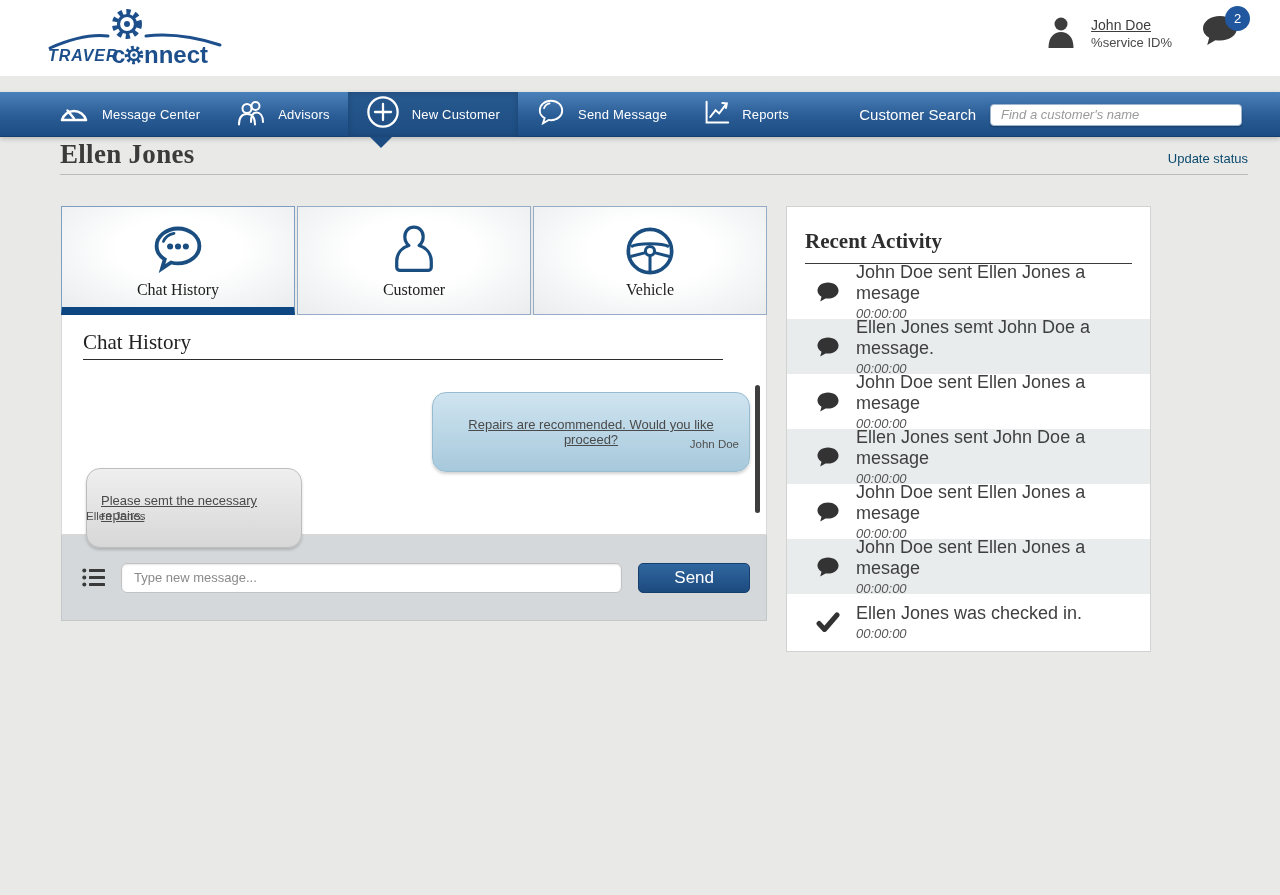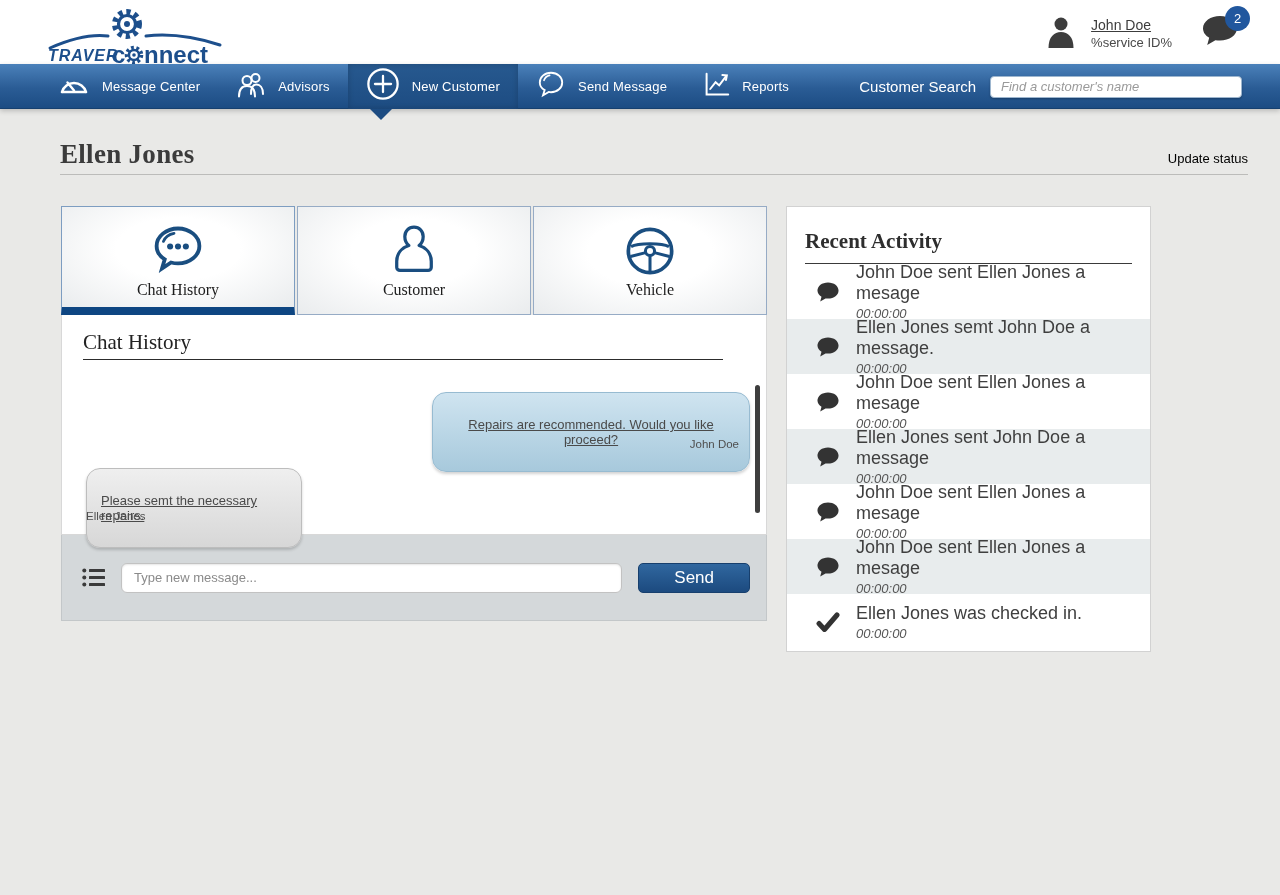--- a/index.html
+++ b/index.html
@@ -21,21 +21,21 @@
   .user-text { display:flex; flex-direction:column; line-height:1.25; }
   .user-name { font-size:14px; color:#3c3c3c; text-decoration:underline; cursor:pointer; }
   .user-service { font-size:13px; color:#4a4a4a; }
   .notif { position:relative; margin-left:14px; cursor:pointer; width:40px; height:40px; }
   .badge {
     position:absolute; top:-8px; right:-10px; width:25px; height:25px; border-radius:50%;
     background:#21579e; color:#fff; font-size:13px; display:flex; align-items:center; justify-content:center;
   }
   
   .navbar {
-    position:absolute; left:0; top:64px; width:1280px; height:45px;
+    position:absolute; left:0; top:92px; width:1280px; height:45px;
     background:linear-gradient(#4b81ba, #2a5c95 55%, #1c4c83);
     border-bottom:1px solid #16406f;
     box-shadow:0 2px 5px rgba(0,0,0,0.2);
     display:flex; align-items:center; padding-left:40px;
     z-index:10;
   }
   .nav-item {
     height:45px; display:flex; align-items:center; gap:12px;
     padding:0 18px; color:#fff; cursor:pointer; position:relative;
   }
@@ -60,21 +60,21 @@
   }
   .nav-search-input::placeholder { font-style:italic; color:#9a9a9a; }
   
   .page-title {
     position:absolute; left:60px; top:139px;
     font-family:"Liberation Serif", serif; font-size:27px; font-weight:700; color:#3b3b3b;
     letter-spacing:0.3px;
   }
   .update-link {
     position:absolute; right:32px; top:151px;
-    color:#000000; font-size:13px; cursor:pointer; text-decoration:none;margin-left:28px;
+    color:#0c4a6e; font-size:13px; cursor:pointer; text-decoration:none;margin-left:28px;
   }
   .title-rule { position:absolute; left:60px; top:174px; width:1188px; height:1px; background:#bcbcba; }
   
   .left-col { position:absolute; left:61px; top:206px; width:706px; }
   .tabs { display:flex; gap:2px; }
   .tab {
     flex:1; height:109px; border:1px solid #96abc5;
     background:radial-gradient(ellipse at 50% 42%, #ffffff 38%, #e4e7e9 115%);
     display:flex; flex-direction:column; align-items:center; cursor:pointer;
   }

